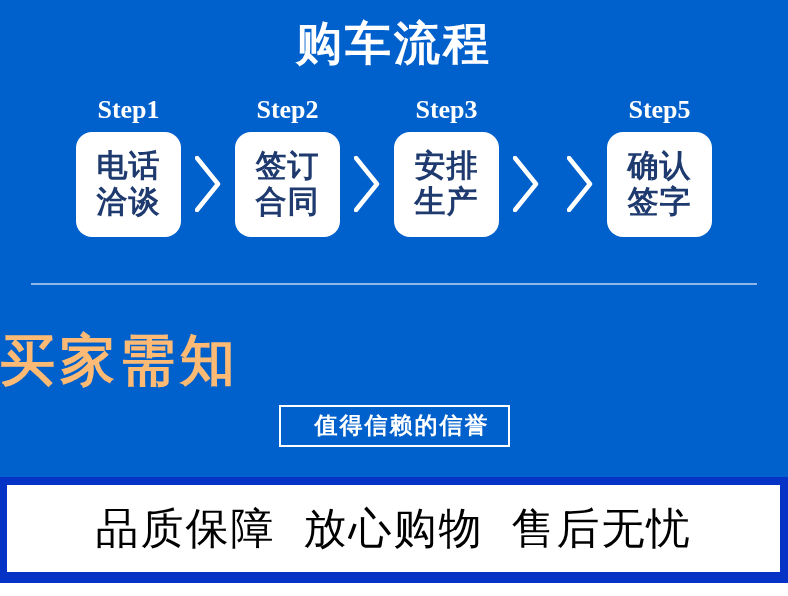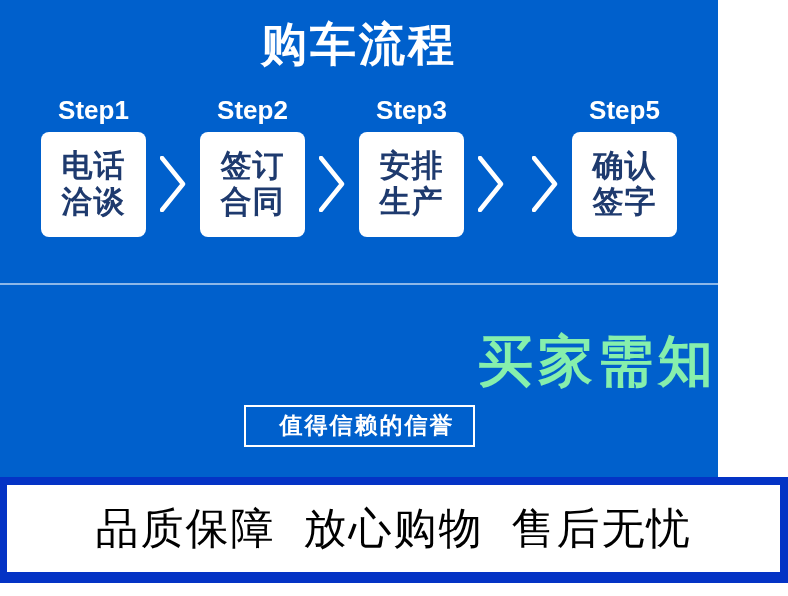--- a/index.html
+++ b/index.html
@@ -9,23 +9,24 @@
   .page {
     position: relative;
     width: 788px;
     height: 596px;
     background: #ffffff;
     overflow: hidden;
   }
 
   
   .top-section {
-    width: 718px;
+    width: 788px;
     height: 477px;
     background: #0060cc;
+    font-family: Liberation Serif, serif;
   }
 
   .main-title {
     padding-top: 18px;
     text-align: center;
     font-size: 46px;
     font-weight: 900;
     color: #ffffff;
     letter-spacing: 3px;
     line-height: 1.15;
@@ -50,21 +51,21 @@
     font-weight: bold;
     color: #ffffff;
     line-height: 30px;
     margin-bottom: 7px;
   }
 
   .step-box {
     width: 105px;
     height: 105px;
     background: #ffffff;
-    border-radius: 8px;
+    border-radius: 16px;
     display: flex;
     flex-direction: column;
     justify-content: center;
     align-items: center;
     font-size: 31px;
     font-weight: bold;
     color: #1e3a6e;
     line-height: 1.16;
     letter-spacing: 1px;
   }
@@ -80,24 +81,24 @@
 
   .divider {
     width: 726px;
     height: 2px;
     background: rgba(255, 255, 255, 0.55);
     margin: 46px auto 0 auto;
   }
 
   .notice-title {
     margin-top: 46px;
-    text-align: right;
+    text-align: left;
     font-size: 55px;
     font-weight: 900;
-    color: #86efac;
+    color: #fdba74;
     letter-spacing: 5px;
     line-height: 1.1;
   }
 
   .notice-tagline {
     margin: 14px auto 0 auto;
     width: fit-content;
     min-width: 222px;
     border: 2px solid #ffffff;
     padding: 3px 18px 4px 34px;

